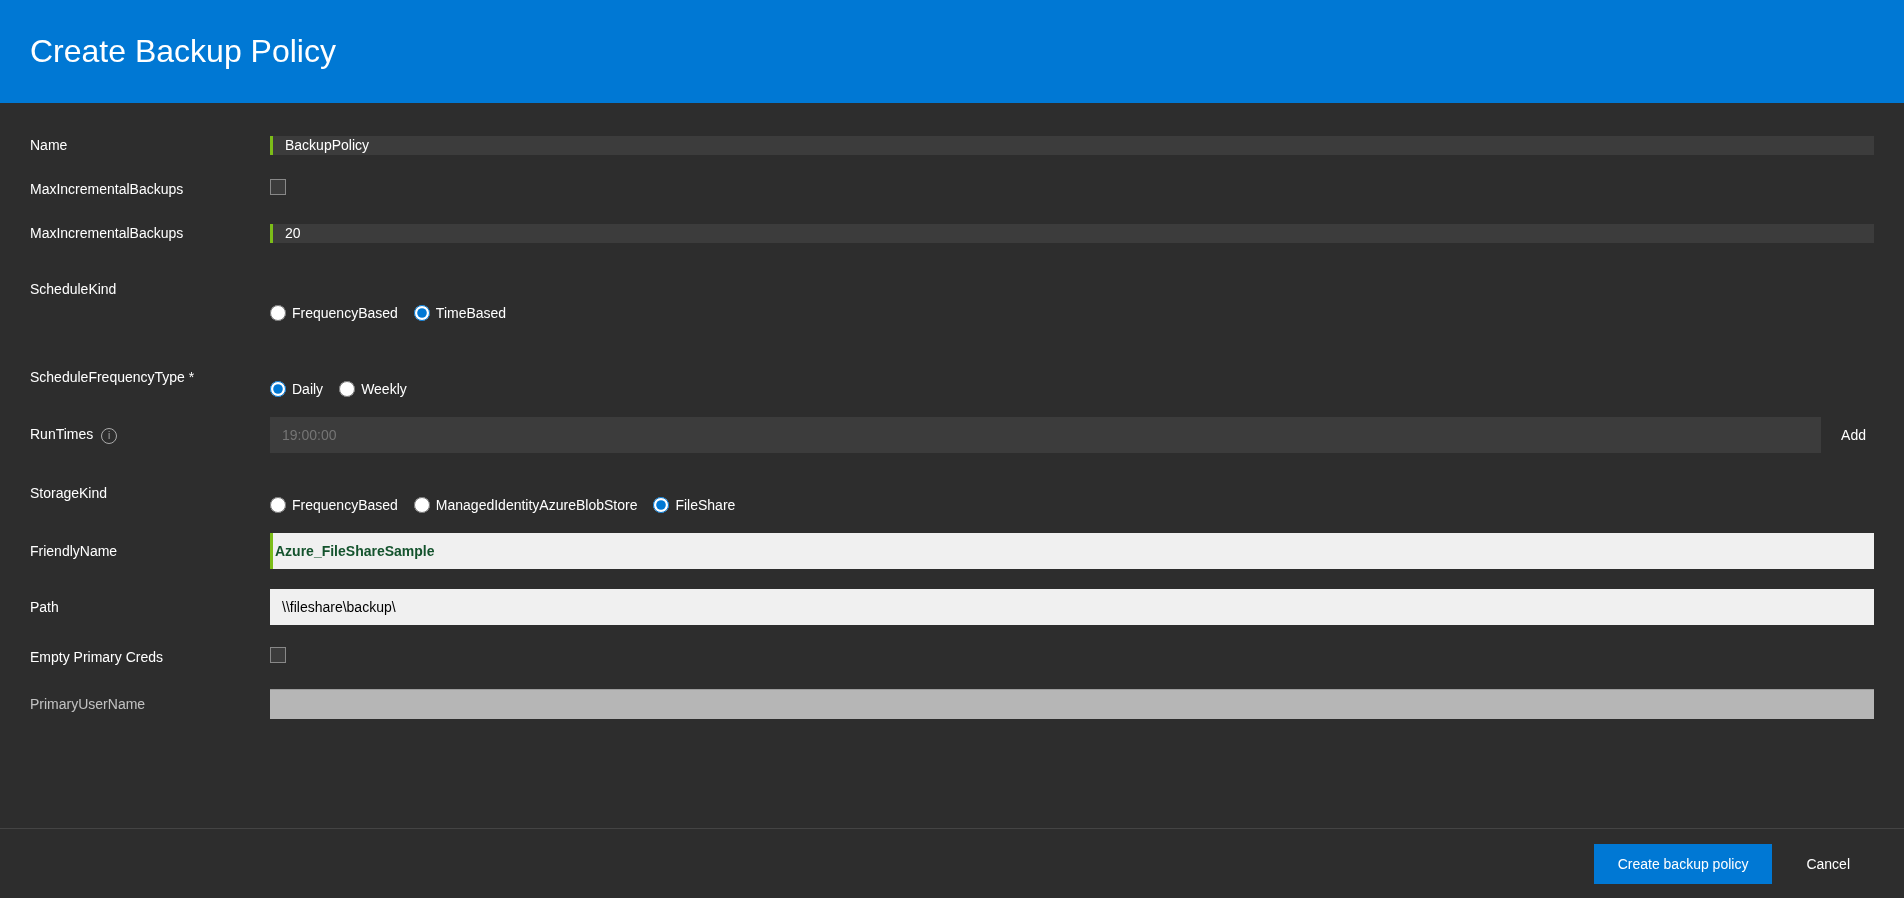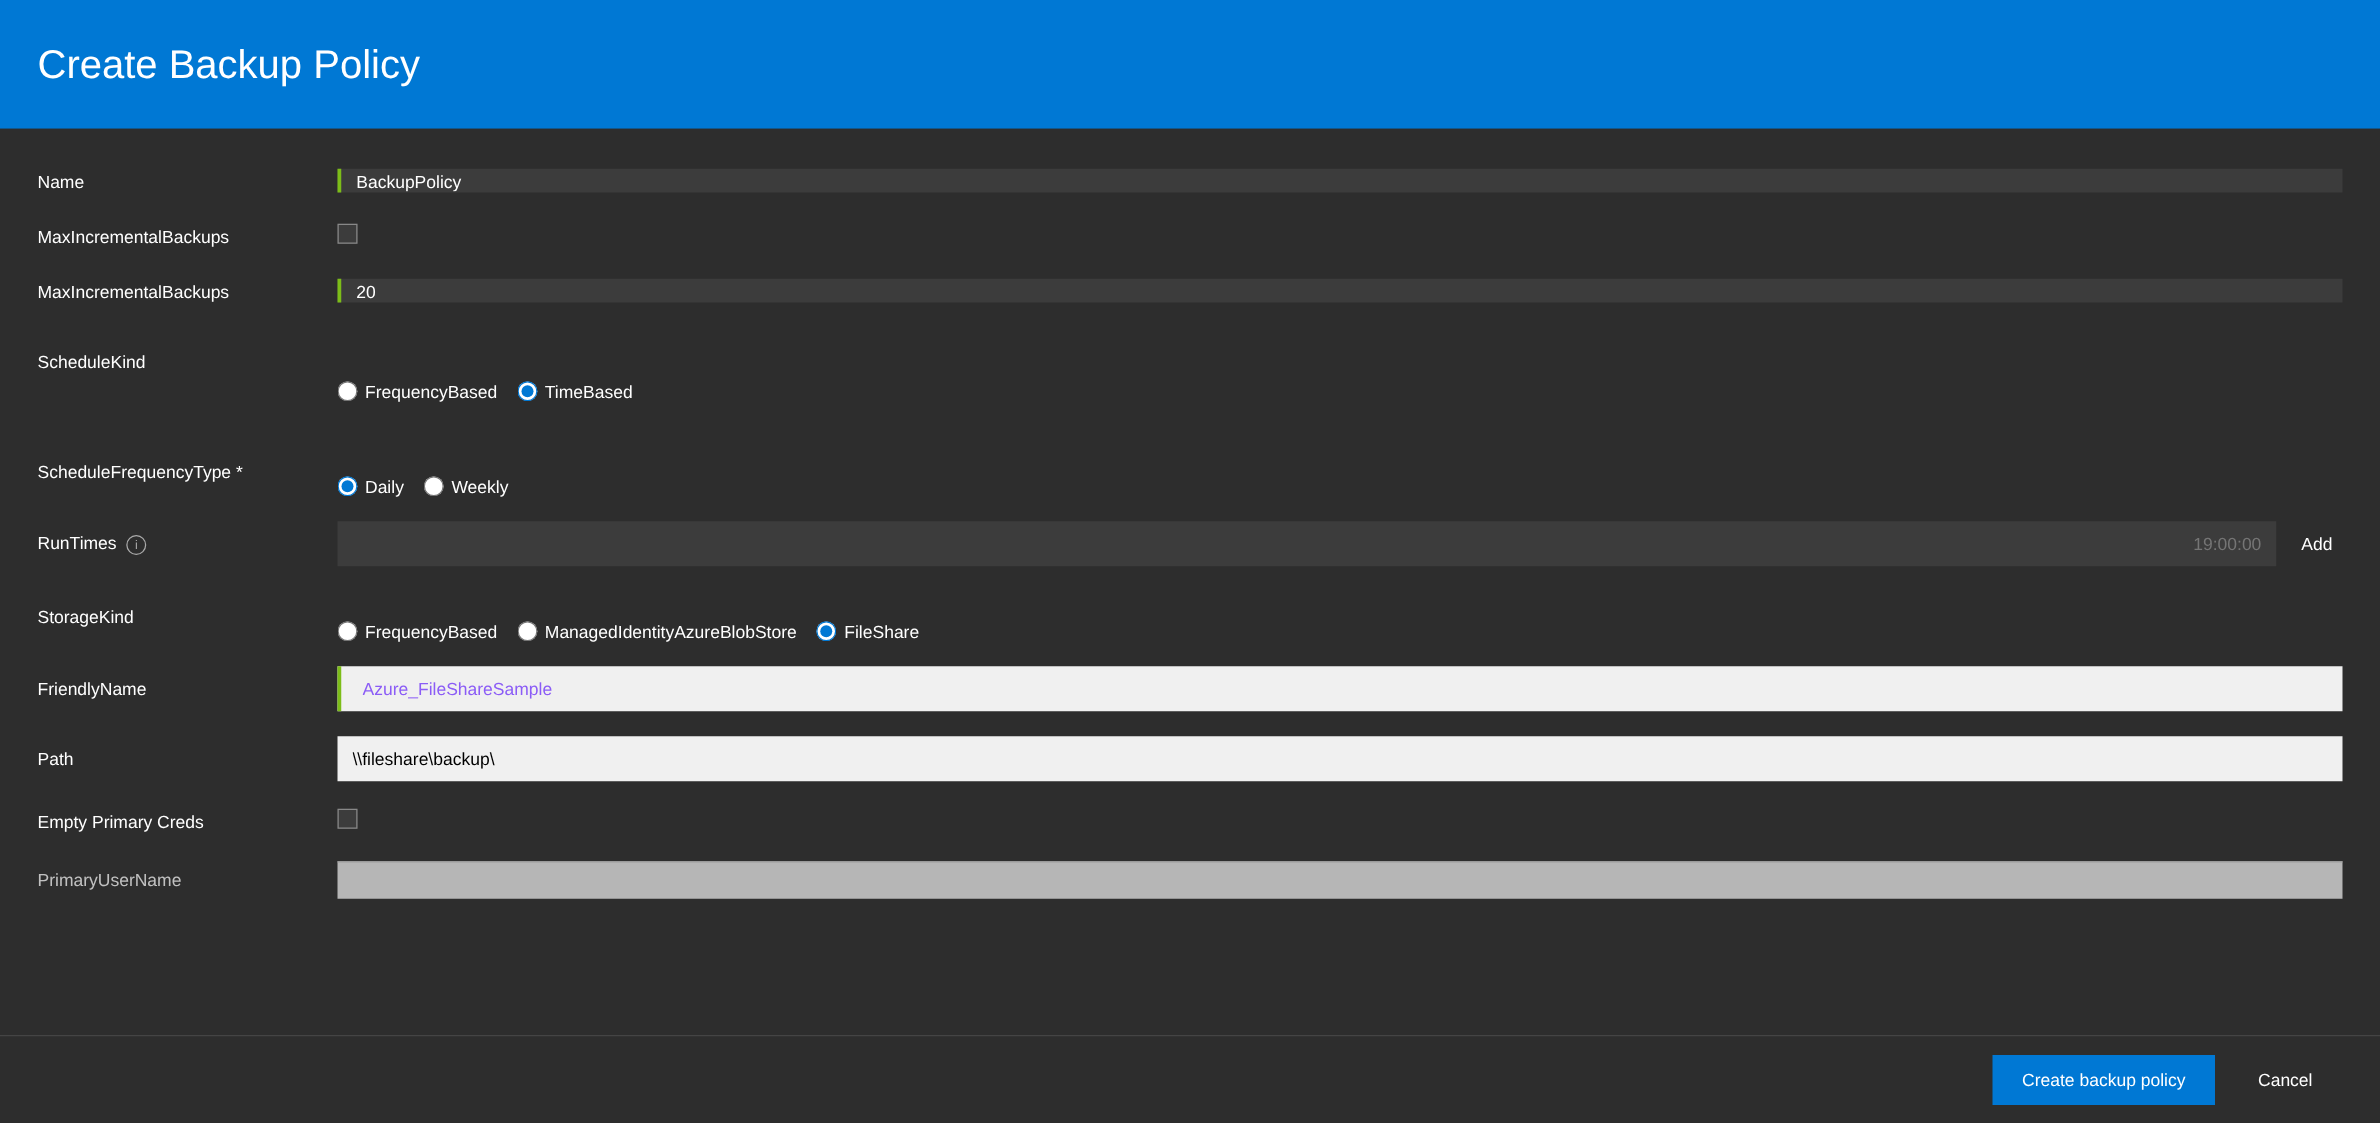--- a/index.html
+++ b/index.html
@@ -66,25 +66,26 @@
       padding: 8px 12px;
       outline: none;
       height: 19px;
     }
 
     .text-input-light {
       width: 100%;
       background: #f0f0f0;
       border: none;
       border-left: 3px solid #7cbd18;
-      color: #8b5cf6;
-      font-size: 14px;
-      padding: 8px 17px;
+      color: #14532d;
+      font-size: 14px;
+      padding: 8px 2px;
       outline: none;
       height: 36px;
+      font-weight: bold;
     }
 
     .text-input-light-noborder {
       width: 100%;
       background: #f0f0f0;
       border: none;
       color: #000000;
       font-size: 14px;
       padding: 8px 12px;
       outline: none;
@@ -143,21 +144,20 @@
 
     .runtimes-input {
       flex: 1;
       background: #3c3c3c;
       border: none;
       color: #aaaaaa;
       font-size: 14px;
       padding: 8px 12px;
       outline: none;
       height: 36px;
-      text-align: right;
     }
 
     .add-button {
       background: transparent;
       border: none;
       color: #ffffff;
       font-size: 14px;
       cursor: pointer;
       padding: 4px 8px;
     }

